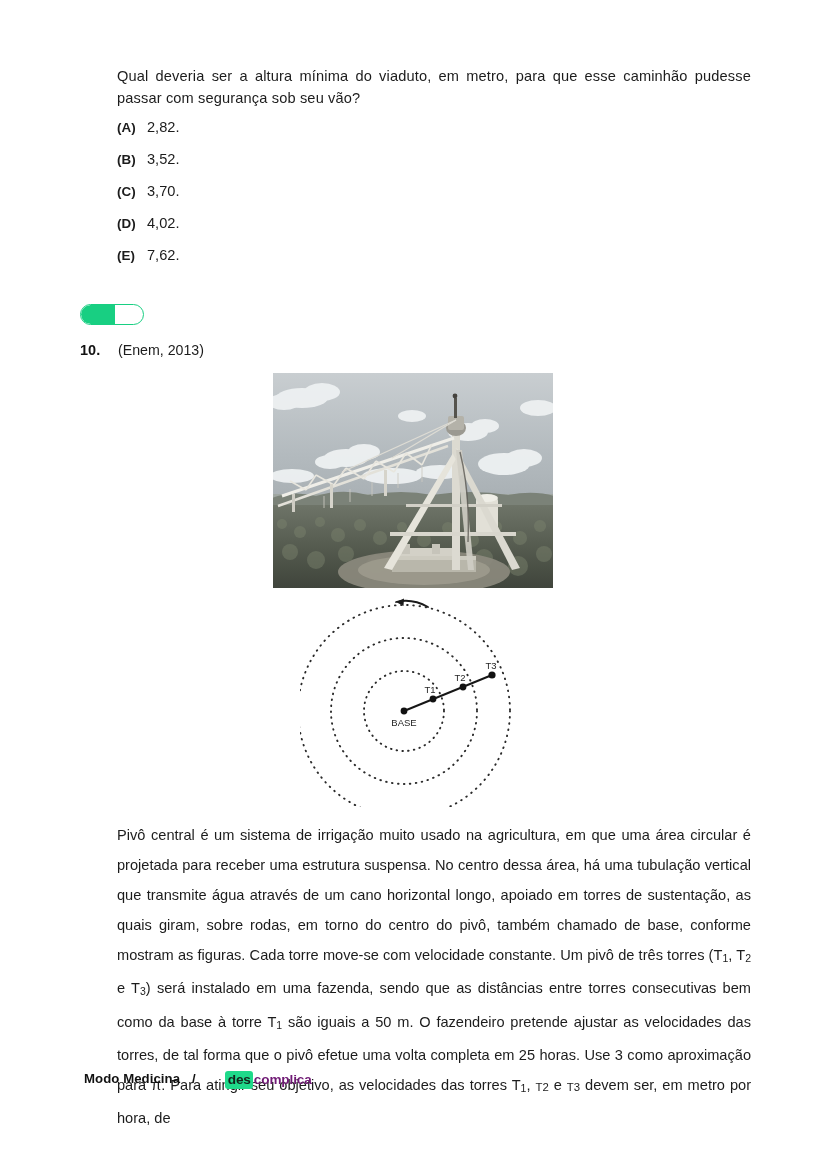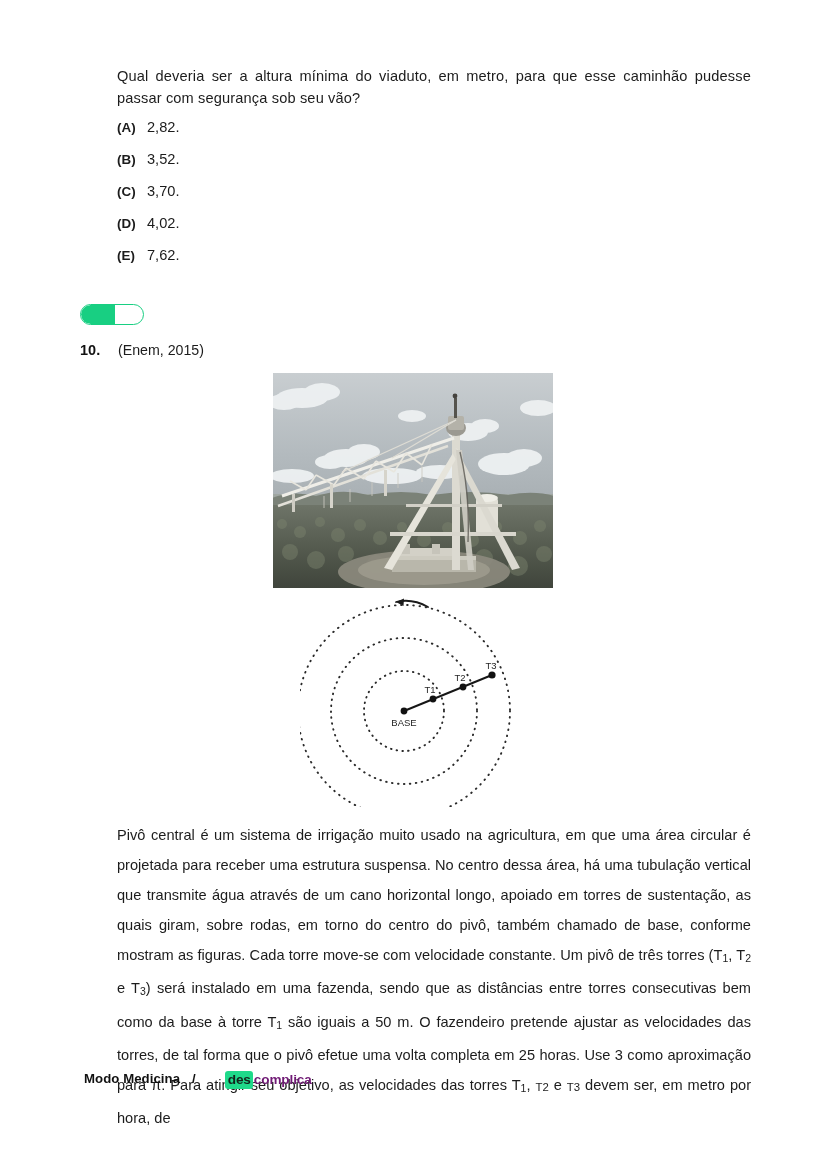--- a/index.html
+++ b/index.html
@@ -234,21 +234,21 @@
 
   <div class="toggle-wrap">
     <div class="toggle">
       <div class="toggle-fill"></div>
       <div class="toggle-knob"></div>
     </div>
   </div>
 
   <div class="q-head">
     <span class="q-num">10.</span>
-    <span class="q-source">(Enem, 2015)</span>
+    <span class="q-source">(Enem, 2013)</span>
   </div>
 
   <div class="photo">
     <svg width="282" height="217" viewBox="0 0 282 217" xmlns="http://www.w3.org/2000/svg">
       <defs>
         <linearGradient id="sky" x1="0" y1="0" x2="0" y2="1">
           <stop offset="0%" stop-color="#c9ced1"></stop>
           <stop offset="60%" stop-color="#b3babe"></stop>
           <stop offset="100%" stop-color="#a7aeb2"></stop>
         </linearGradient>

